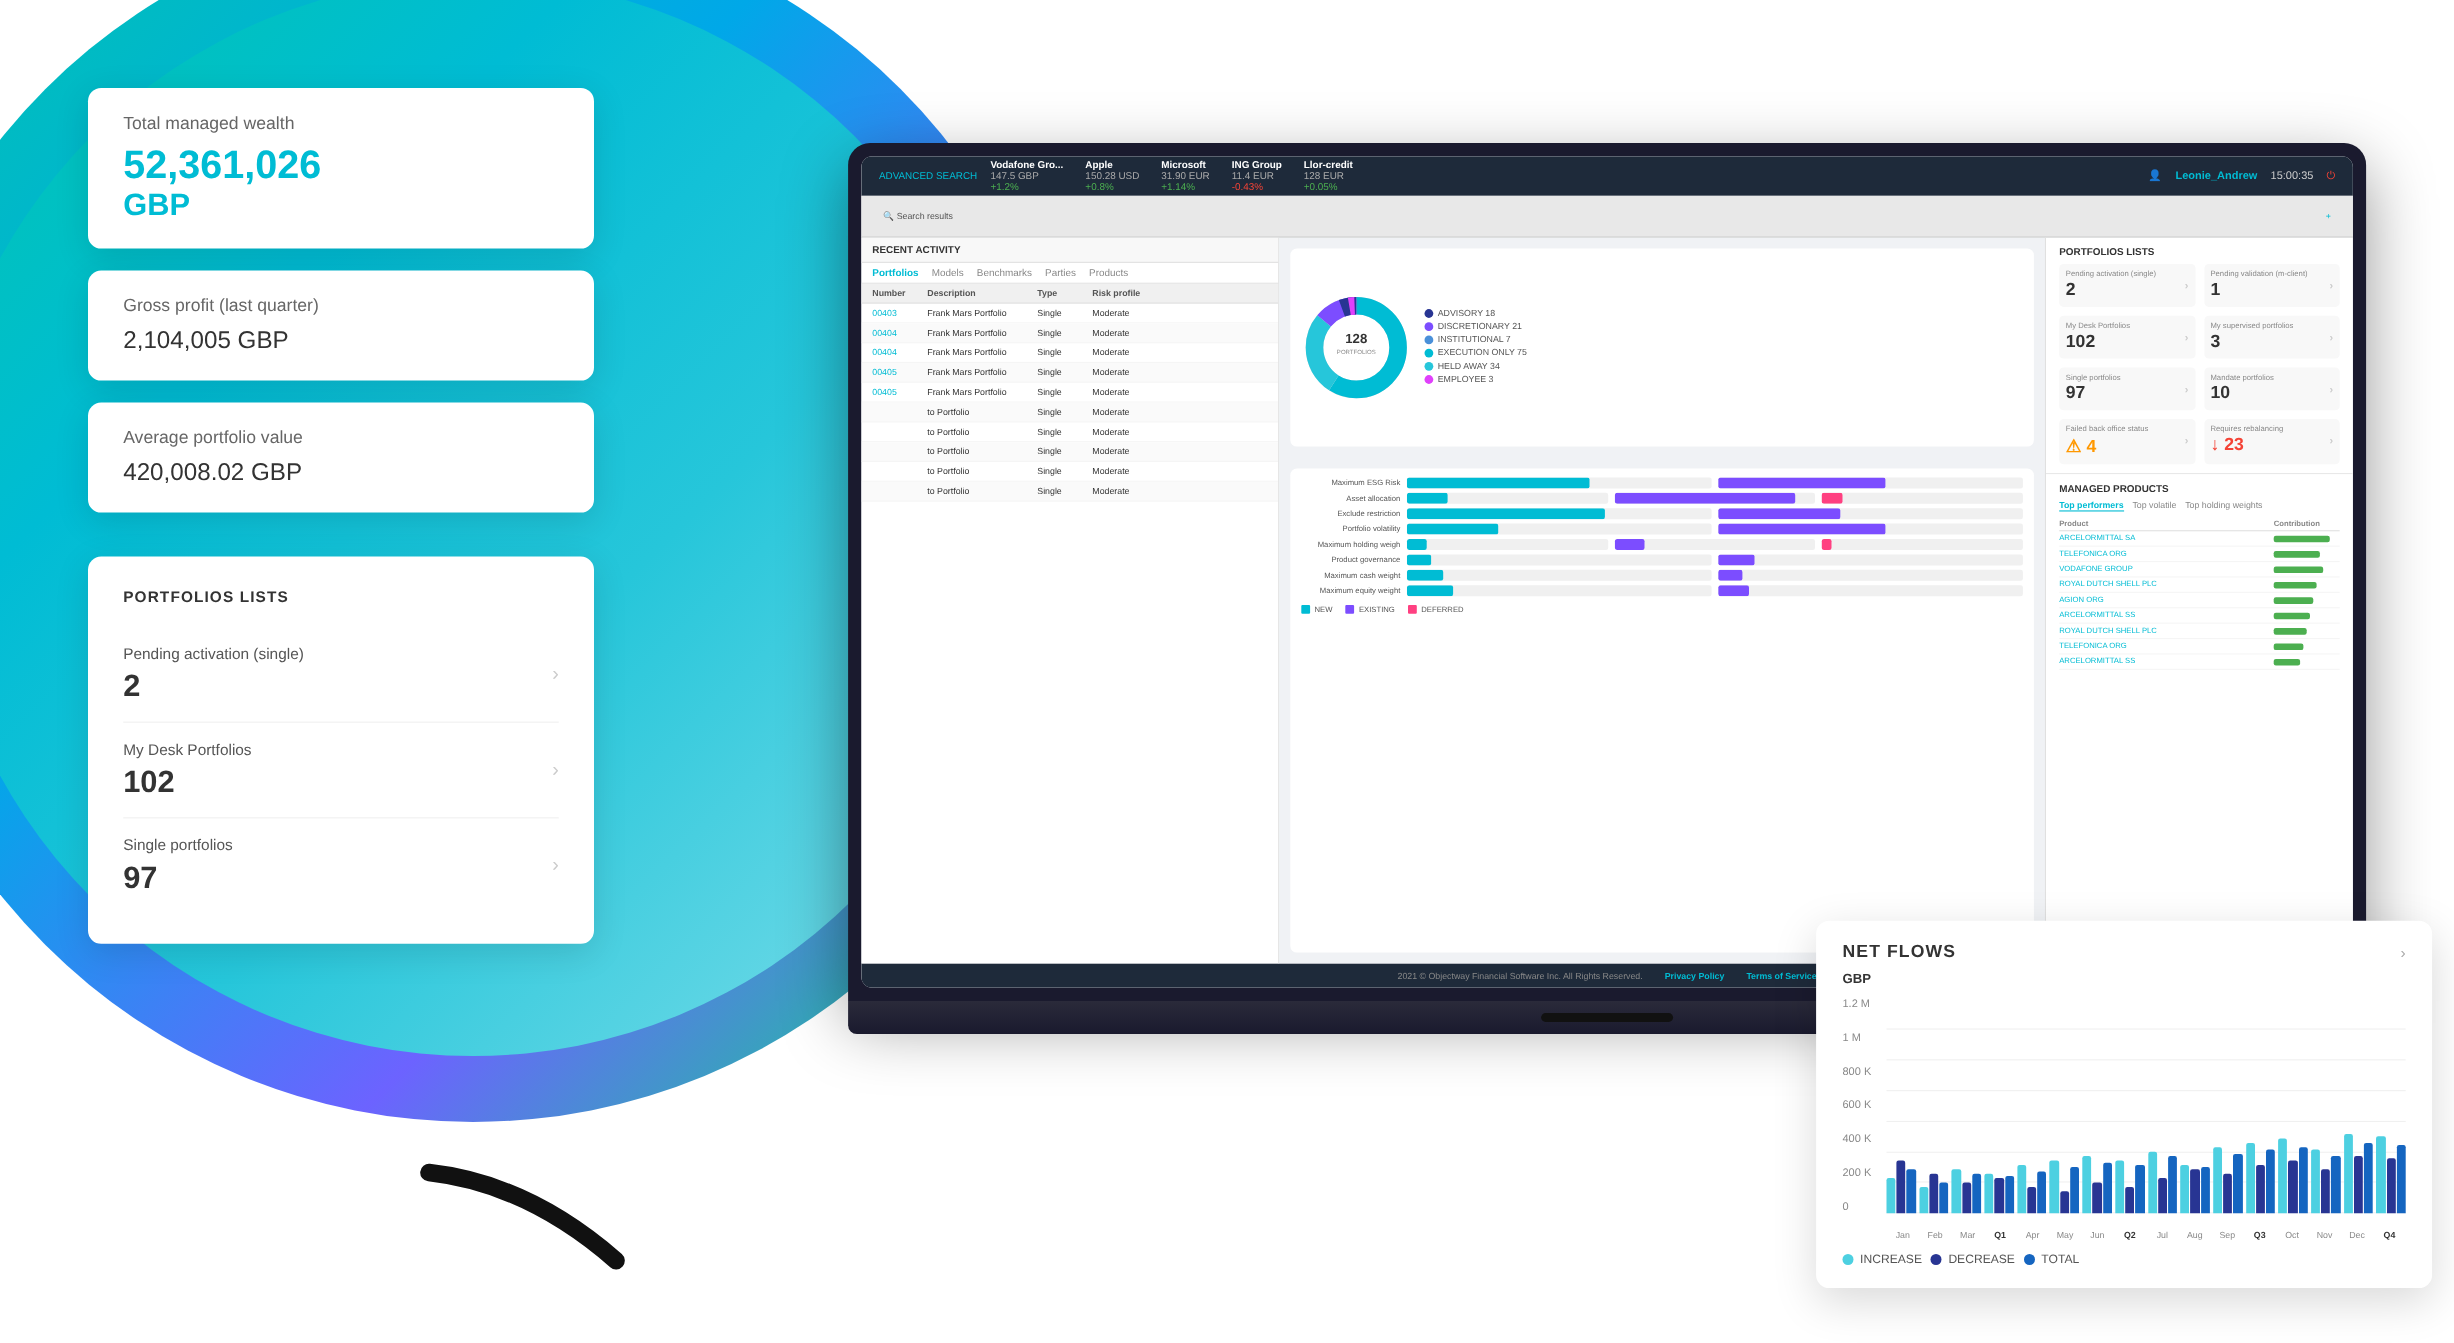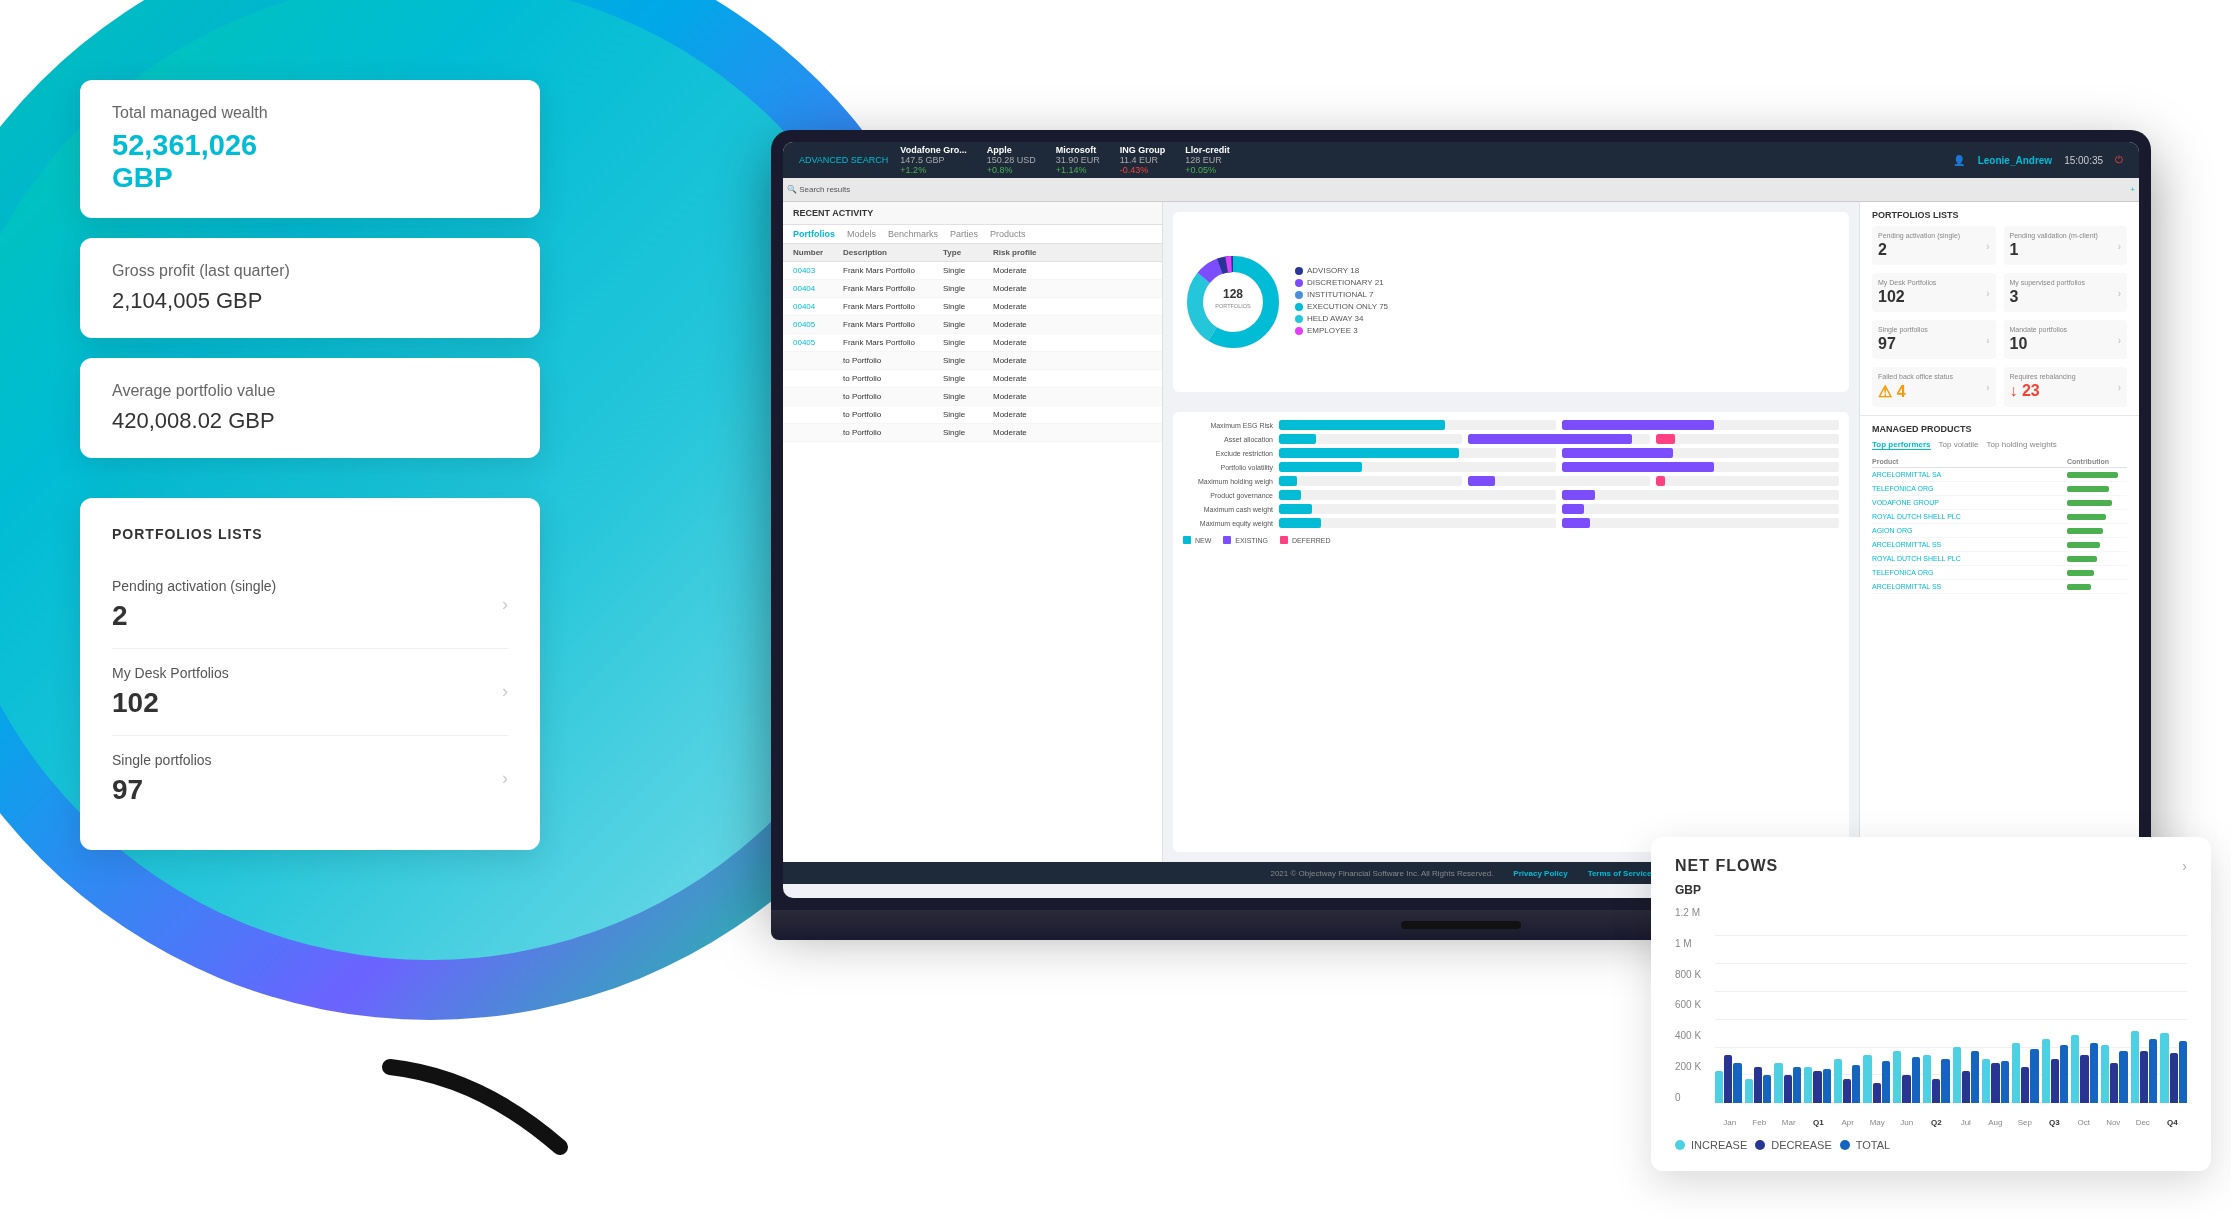--- a/index.html
+++ b/index.html
@@ -54,21 +54,21 @@
     }
 
     .stat-card .label {
       font-size: 16px;
       color: #666;
       font-weight: 400;
       margin-bottom: 8px;
     }
 
     .stat-card .value {
-      font-size: 29px;
+      font-size: 36px;
       font-weight: 700;
       color: #00bcd4;
       line-height: 1.1;
     }
 
     .stat-card .currency {
       font-size: 28px;
       font-weight: 700;
       color: #00bcd4;
     }
@@ -710,21 +710,21 @@
           </div>
         </div>
         <div class="topbar-right">
           <span>👤</span>
           <span class="user-name">Leonie_Andrew</span>
           <span>15:00:35</span>
           <span style="color:#f44336;cursor:pointer;">⏻</span>
         </div>
       </div>
 
-      <div style="background:#e8e8e8;height:24px;display:flex;align-items:center;padding:0 4px;gap:10px;border-bottom:1px solid #ccc;">
+      <div style="background:#e8e8e8;height:38px;display:flex;align-items:center;padding:0 20px;gap:10px;border-bottom:1px solid #ccc;">
         <span style="font-size:8px;color:#555;">🔍 Search results</span>
         <span style="font-size:8px;color:#00bcd4;margin-left:auto;">+</span>
       </div>
 
 
       <div class="dashboard-content">
 
         <div class="dashboard-left">
           <div class="portfolio-table-header">RECENT ACTIVITY</div>
           <div class="portfolio-table-tabs">

